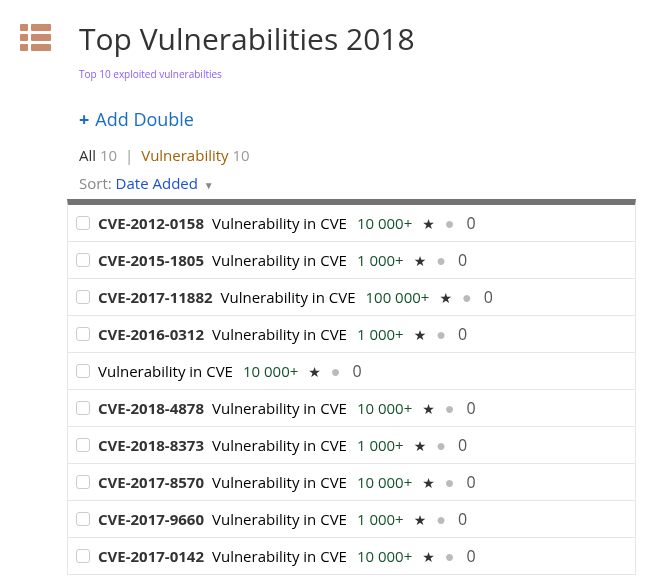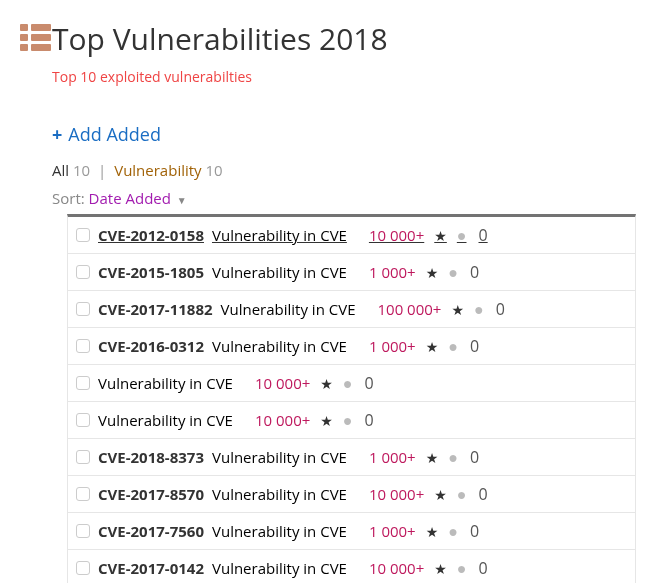--- a/index.html
+++ b/index.html
@@ -3,43 +3,43 @@
   <meta charset="utf-8">
   <style>
     * { margin: 0; padding: 0; box-sizing: border-box; }
     body {
       font-family: "Open Sans", -apple-system, BlinkMacSystemFont, "Segoe UI", sans-serif;
       background: #fff;
       padding: 18px 20px;
       color: #333;
       width: 656px;
     }
-    .header { display: flex; align-items: flex-start; gap: 1px; }
+    .header { display: flex; align-items: flex-start; gap: 28px; }
     .grid-icon {
       display: grid;
       grid-template-columns: 8px 20px;
       gap: 3px;
       margin-top: 6px;
     }
     .grid-icon span {
       height: 7px;
       background: #c98b6d;
       border-radius: 1px;
     }
     .title-block { flex: 1; }
     h1 {
       font-size: 30px;
       font-weight: 400;
       color: #333;
       margin-bottom: 8px;
     }
     .subtitle {
-      font-size: 14px;
-      color: #ef4444;
-      margin-bottom: 36px;
+      font-size: 10px;
+      color: #8b5cf6;
+      margin-bottom: 26px;
     }
     .add-entity {
       color: #1a6dc3;
       font-size: 18px;
       font-weight: 400;
       display: flex;
       align-items: center;
       gap: 6px;
       cursor: pointer;
       margin-bottom: 14px;
@@ -54,49 +54,49 @@
       margin-bottom: 8px;
     }
     .filter-line .cnt { color: #999; }
     .filter-line .sep { color: #999; margin: 0 4px; }
     .filter-line .filter-link { color: #a16207; cursor: pointer; }
     .sort-line {
       font-size: 15px;
       margin-bottom: 6px;
     }
     .sort-line .lbl { color: #888; }
-    .sort-line .val { color: #a21caf; }
+    .sort-line .val { color: #1d4ed8; }
     .sort-line .caret {
       font-size: 10px;
       color: #888;
       vertical-align: middle;
       margin-left: 2px;
     }
     .list { }
     .row {
       border: 1px solid #e6e6e6;
       border-top: none;
       padding: 7px 8px;
       display: flex;
       align-items: center;
       gap: 8px;
       font-size: 15px;
     }
-    .row:first-child { border-top: 3px solid #737373; text-decoration: underline; }
+    .row:first-child { border-top: 6px solid #737373; }
     .checkbox {
       width: 14px;
       height: 14px;
       border: 1px solid #ccc;
       border-radius: 3px;
       cursor: pointer;
       flex-shrink: 0;
     }
     .cve { font-weight: 700; color: #333; }
     .desc { color: #000000; }
-    .refs { color: #be185d; margin-left: 14px; }
+    .refs { color: #14532d; margin-left: 2px; }
     .star { color: #333; font-size: 14px; margin-left: 2px; }
     .dot { color: #bbb; font-size: 16px; line-height: 1; margin-left: 2px; }
     .zero { color: #555; margin-left: 4px; font-size: 16px;}
     .content-indent { margin-left: 47px; }
   </style>
 </head>
 <body>
 
 <div class="header">
   <div class="grid-icon">
@@ -106,21 +106,21 @@
       <span></span>
       <span></span>
       <span></span>
   </div>
   <div class="title-block">
     <h1>Top Vulnerabilities 2018</h1>
     <div class="subtitle">Top 10 exploited vulnerabilties</div>
 
     <div class="add-entity">
       <span class="plus">+</span>
-      <span>Add Added</span>
+      <span>Add Double</span>
     </div>
 
     <div class="filter-line">
       <span>All</span>
       <span class="cnt">10</span>
       <span class="sep">|</span>
       <span class="filter-link">Vulnerability</span>
       <span class="cnt">10</span>
     </div>
 
@@ -172,20 +172,21 @@
     <div class="row">
       <div class="checkbox"></div>
       <span class="desc">Vulnerability in CVE</span> 
       <span class="refs">10 000+</span>
       <span class="star">★</span>
       <span class="dot">●</span>
       <span class="zero">0</span>
     </div>
     <div class="row">
       <div class="checkbox"></div>
+      <span class="cve">CVE-2018-4878</span> 
       <span class="desc">Vulnerability in CVE</span> 
       <span class="refs">10 000+</span>
       <span class="star">★</span>
       <span class="dot">●</span>
       <span class="zero">0</span>
     </div>
     <div class="row">
       <div class="checkbox"></div>
       <span class="cve">CVE-2018-8373</span> 
       <span class="desc">Vulnerability in CVE</span> 
@@ -198,21 +199,21 @@
       <div class="checkbox"></div>
       <span class="cve">CVE-2017-8570</span> 
       <span class="desc">Vulnerability in CVE</span> 
       <span class="refs">10 000+</span>
       <span class="star">★</span>
       <span class="dot">●</span>
       <span class="zero">0</span>
     </div>
     <div class="row">
       <div class="checkbox"></div>
-      <span class="cve">CVE-2017-7560</span> 
+      <span class="cve">CVE-2017-9660</span> 
       <span class="desc">Vulnerability in CVE</span> 
       <span class="refs">1 000+</span>
       <span class="star">★</span>
       <span class="dot">●</span>
       <span class="zero">0</span>
     </div>
     <div class="row">
       <div class="checkbox"></div>
       <span class="cve">CVE-2017-0142</span> 
       <span class="desc">Vulnerability in CVE</span> 

